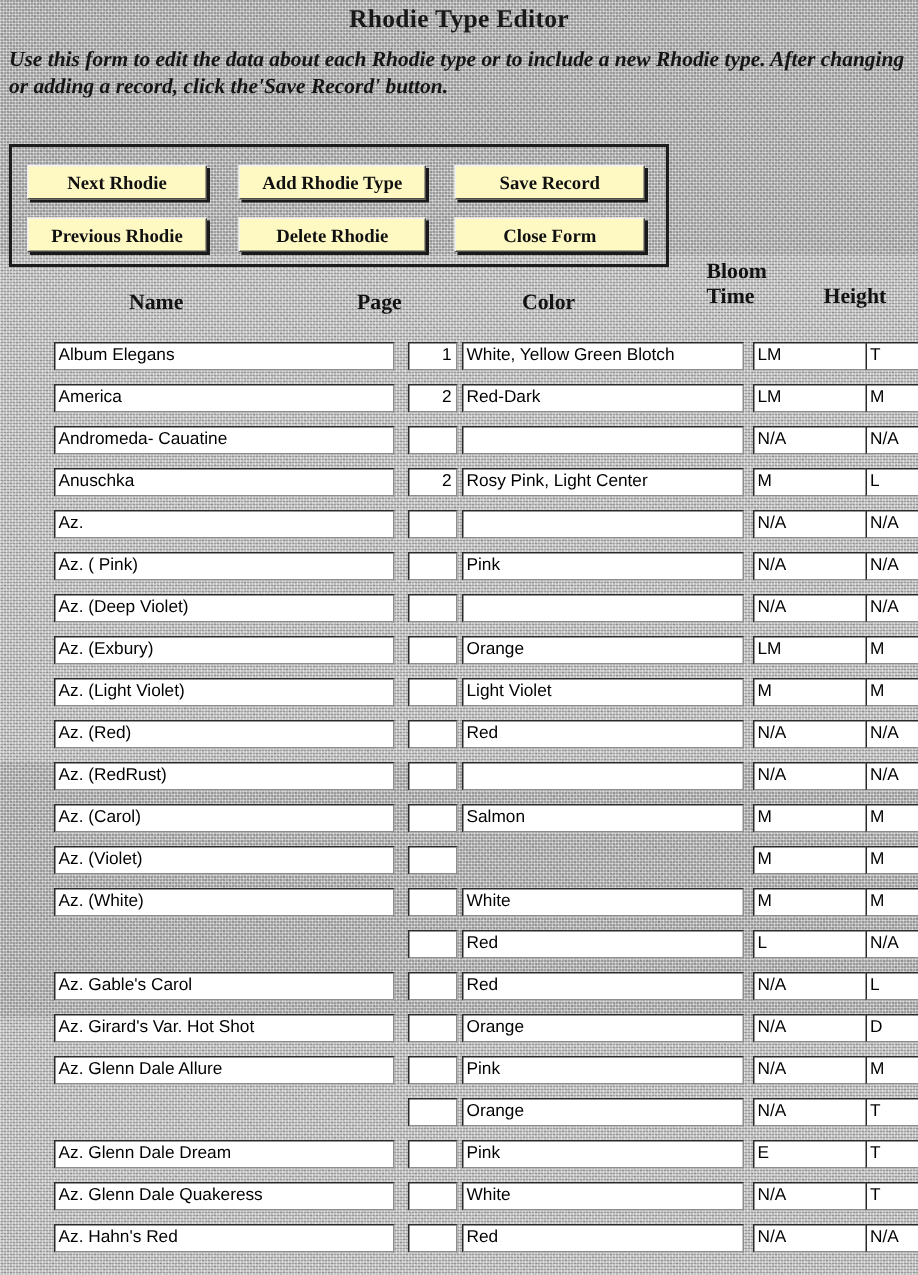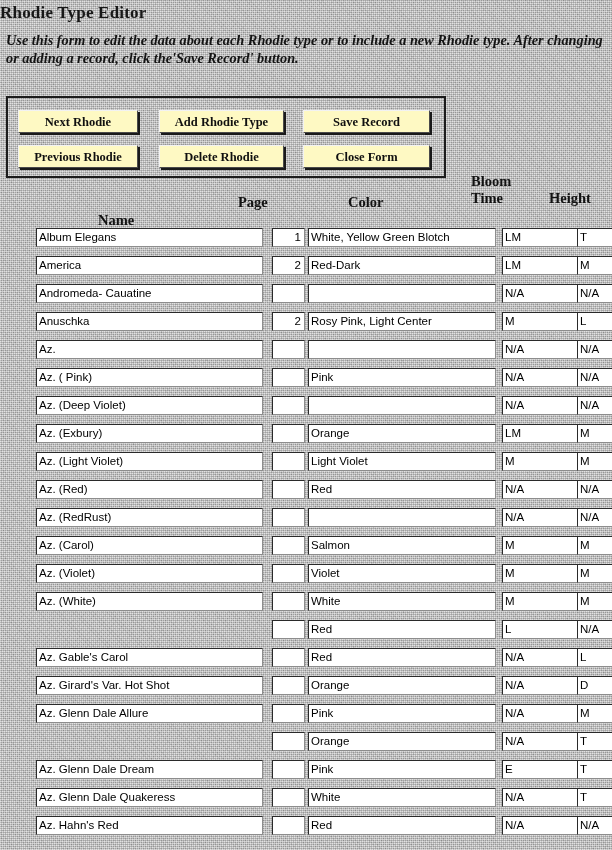--- a/index.html
+++ b/index.html
@@ -35,21 +35,21 @@
     width: 612px;
     height: 850px;
   }
 
   
   #page-title {
     position: absolute;
     left: 0;
     top: 3px;
     width: 612px;
-    text-align: left;
+    text-align: center;
     font-family: "Liberation Serif", serif;
     font-weight: bold;
     font-size: 17px;
     color: #181818;
     letter-spacing: 0.2px;
   }
   #form-instructions {
     position: absolute;
     left: 6px;
     top: 31px;
@@ -100,21 +100,21 @@
 
   
   .col-header {
     position: absolute;
     font-family: "Liberation Serif", serif;
     font-weight: bold;
     font-size: 14.5px;
     color: #121212;
     white-space: nowrap;
   }
-  #header-name      { left: 98px;  top: 194px; margin-top: 18px; }
+  #header-name      { left: 86px;  top: 194px; }
   #header-page      { left: 238px; top: 194px; }
   #header-color     { left: 348px; top: 194px; }
   #header-bloomtime { left: 471px; top: 173px; line-height: 17px; }
   #header-height    { left: 549px; top: 190px; }
 
   
   #records-grid {
     position: absolute;
     left: 0;
     top: 228px;
@@ -259,21 +259,20 @@
       <div class="record-row">
         <div class="field field-name">Az. (Carol)</div>
         <div class="field field-page"></div>
         <div class="field field-color">Salmon</div>
         <div class="field field-bloom">M</div>
         <div class="field field-height">M</div>
       </div>
       <div class="record-row">
         <div class="field field-name">Az. (Violet)</div>
         <div class="field field-page"></div>
-        <div class="field field-color">Violet</div>
         <div class="field field-bloom">M</div>
         <div class="field field-height">M</div>
       </div>
       <div class="record-row">
         <div class="field field-name">Az. (White)</div>
         <div class="field field-page"></div>
         <div class="field field-color">White</div>
         <div class="field field-bloom">M</div>
         <div class="field field-height">M</div>
       </div>

